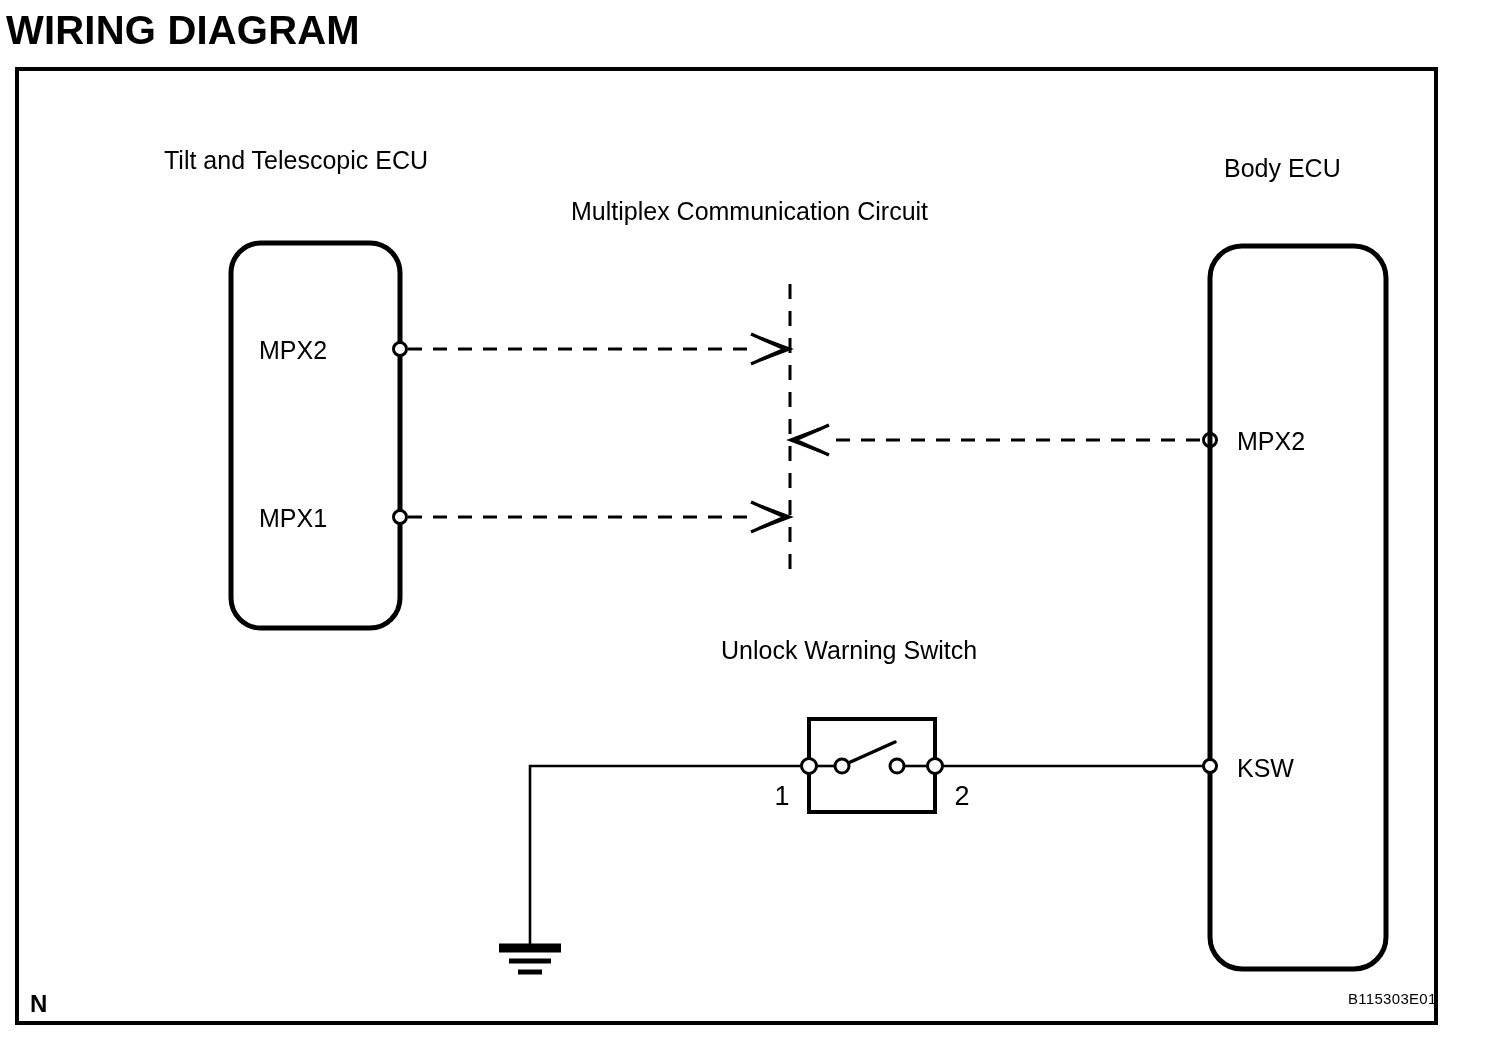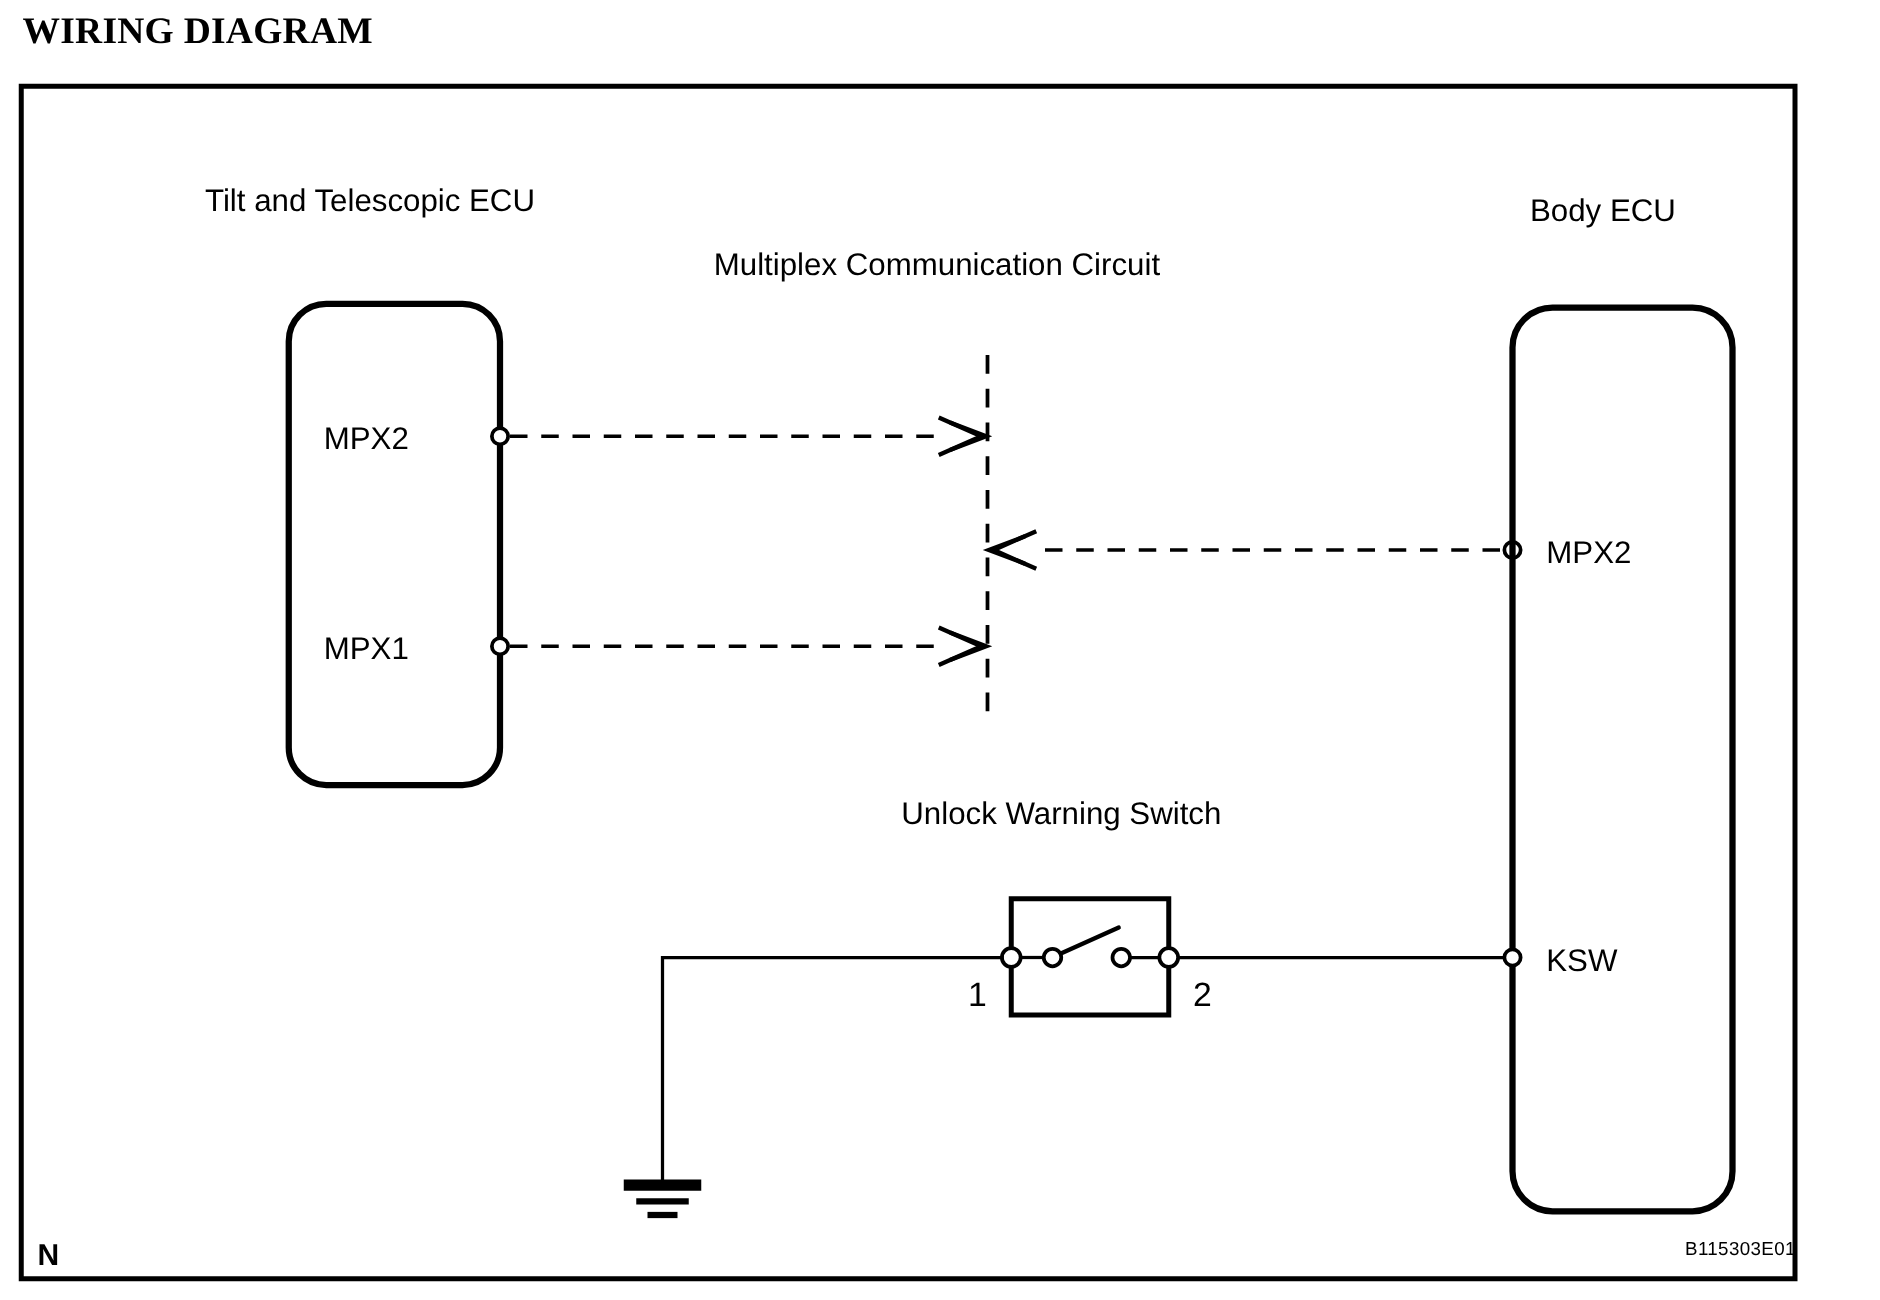--- a/index.html
+++ b/index.html
@@ -13,28 +13,27 @@
   }
   #page {
     position: relative;
     width: 1504px;
     height: 1040px;
     background: #ffffff;
     overflow: hidden;
   }
   #page-title {
     position: absolute;
-    left: 18px;
+    left: 6px;
     top: 8px;
-    font-size: 30px;
+    font-size: 40px;
     font-weight: bold;
     letter-spacing: 0.2px;
     line-height: 1.1;
     white-space: nowrap;
-    font-family: Liberation Serif, serif;
   }
   #diagram-svg {
     position: absolute;
     left: 0;
     top: 0;
   }
   .diag-label {
     font-family: "Liberation Sans", sans-serif;
     font-size: 25px;
     fill: #000000;

